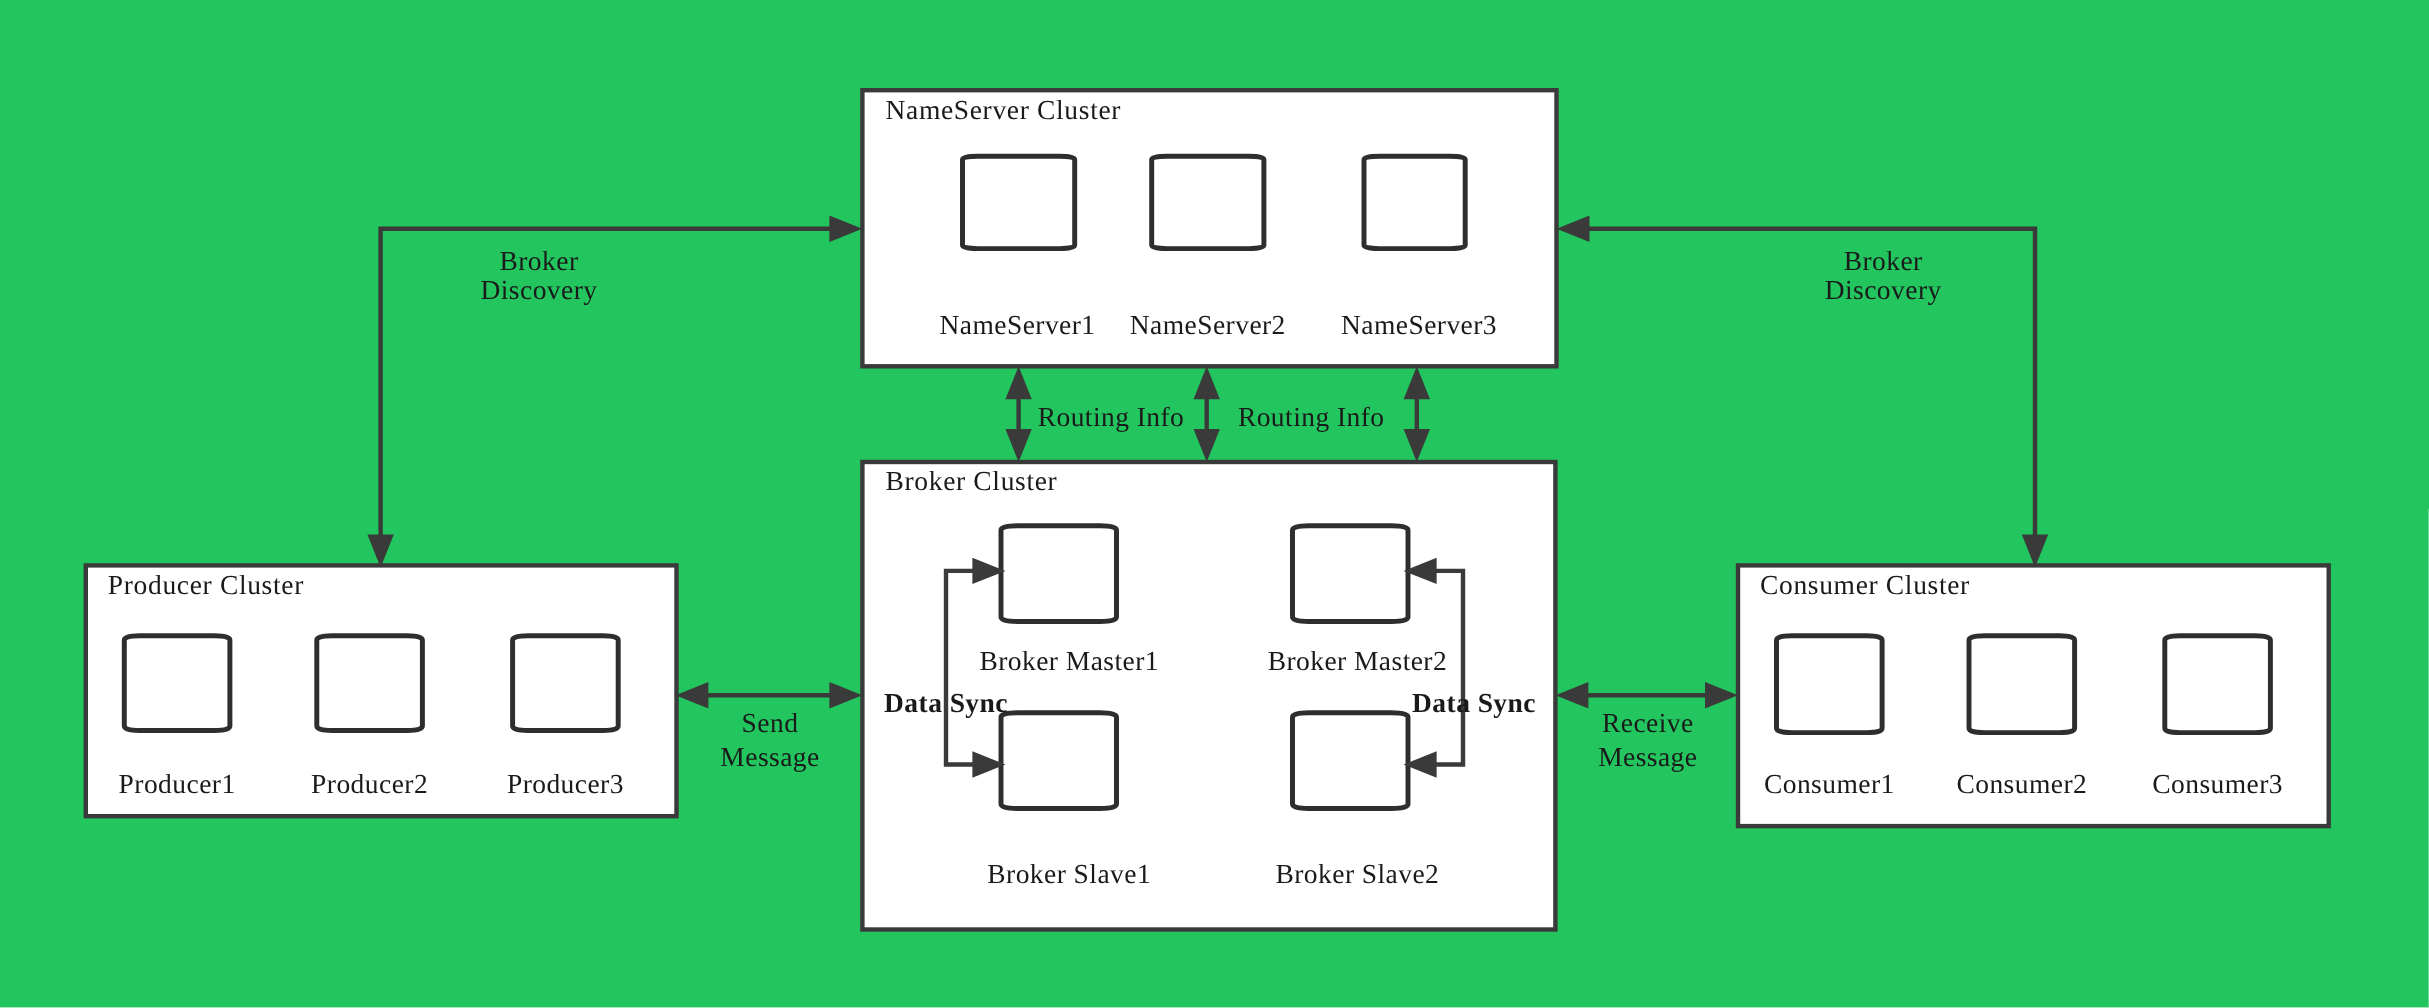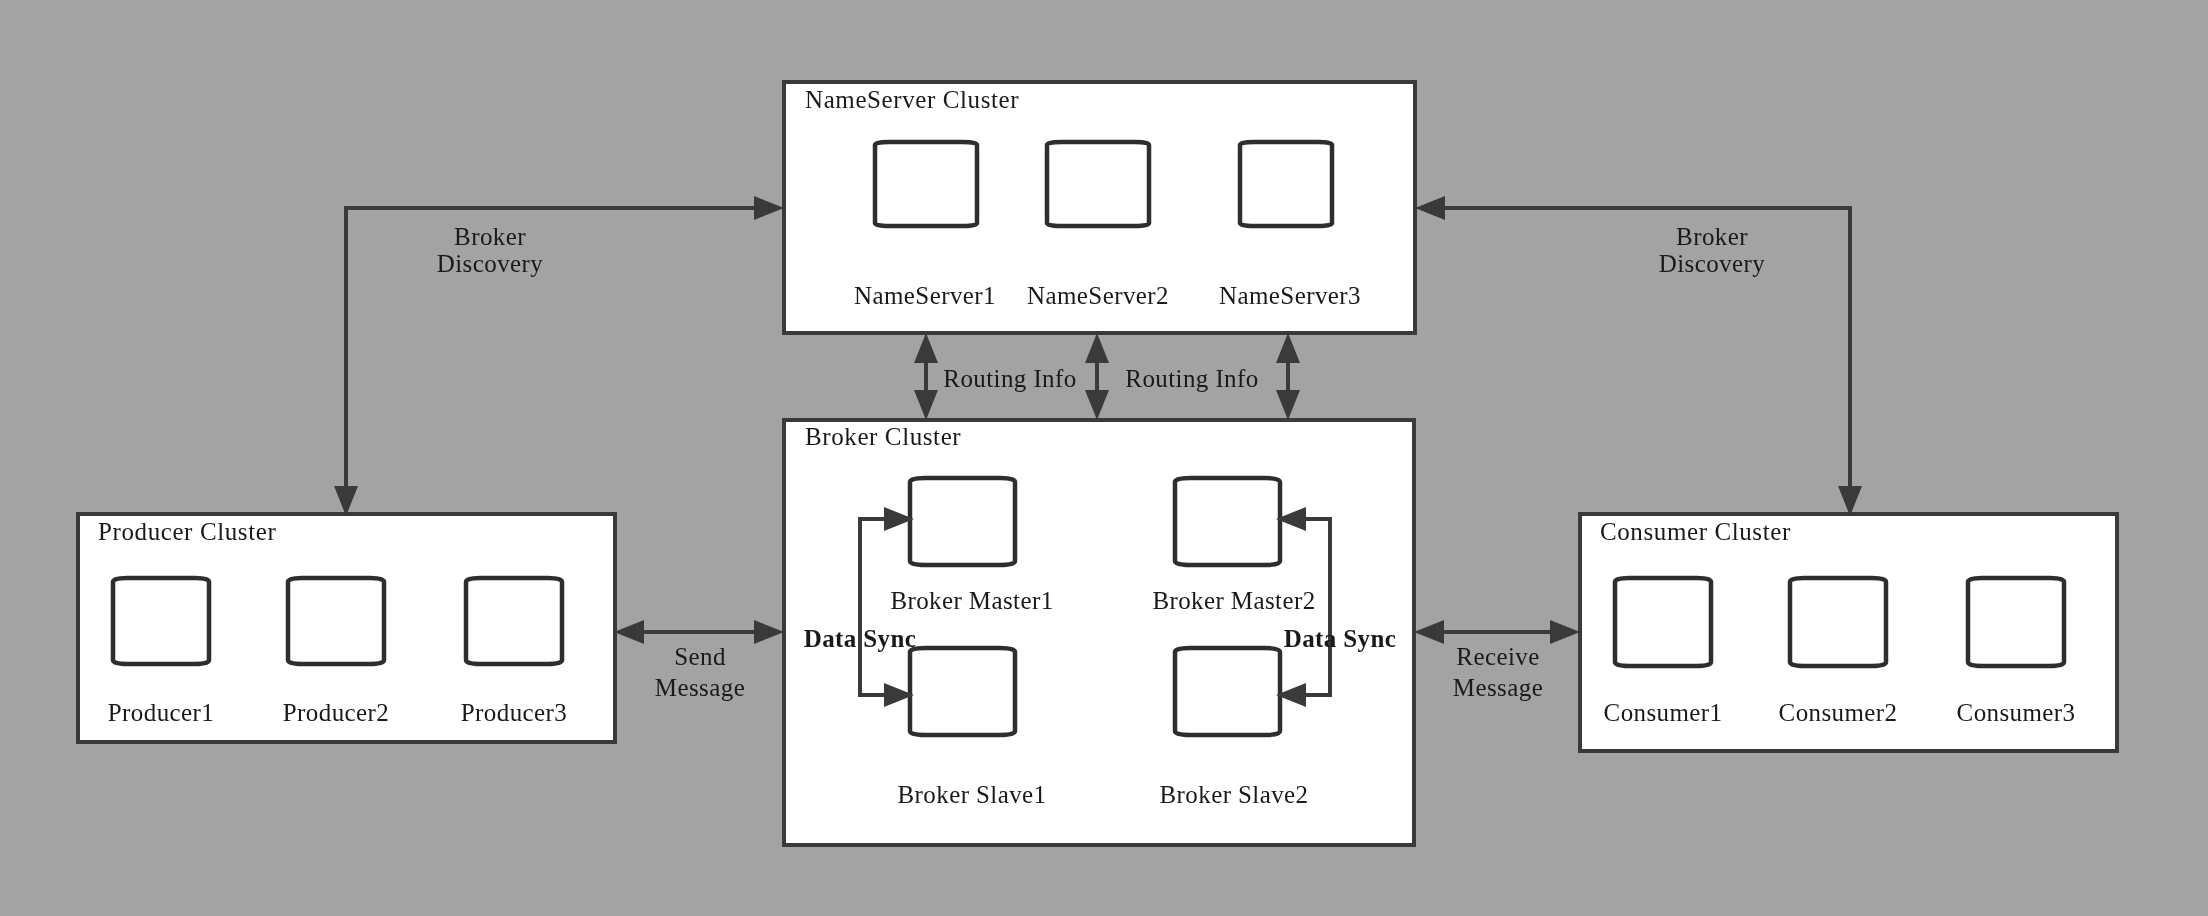--- a/index.html
+++ b/index.html
@@ -10,21 +10,21 @@
   body {
     width: 2208px;
     height: 916px;
     font-family: "Liberation Serif", "DejaVu Serif", serif;
     overflow: hidden;
   }
   #diagram-root {
     position: relative;
     width: 2208px;
     height: 916px;
-    background: #a3a3a3;
+    background: #22c55e;
     text-decoration: underline;
   }
   svg.canvas {
     position: absolute;
     left: 0;
     top: 0;
     width: 2208px;
     height: 916px;
     display: block;
   }

